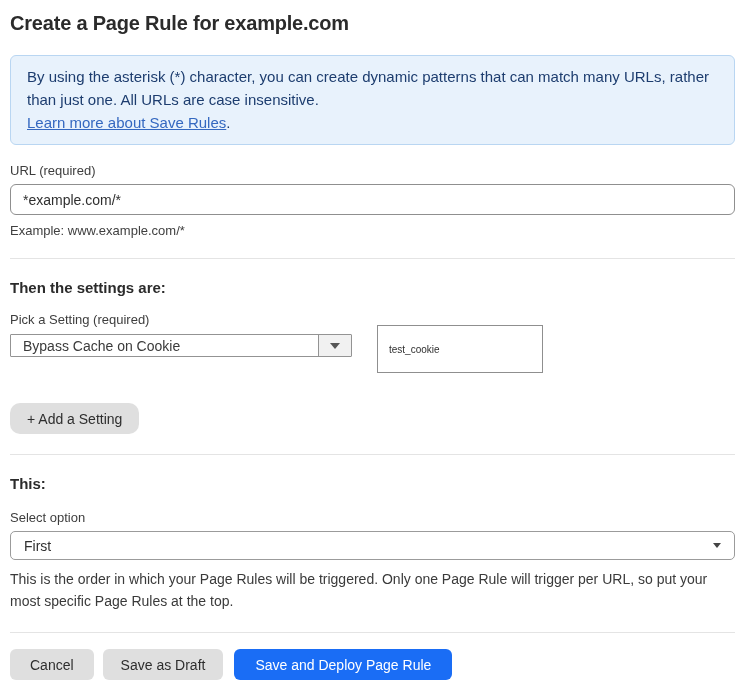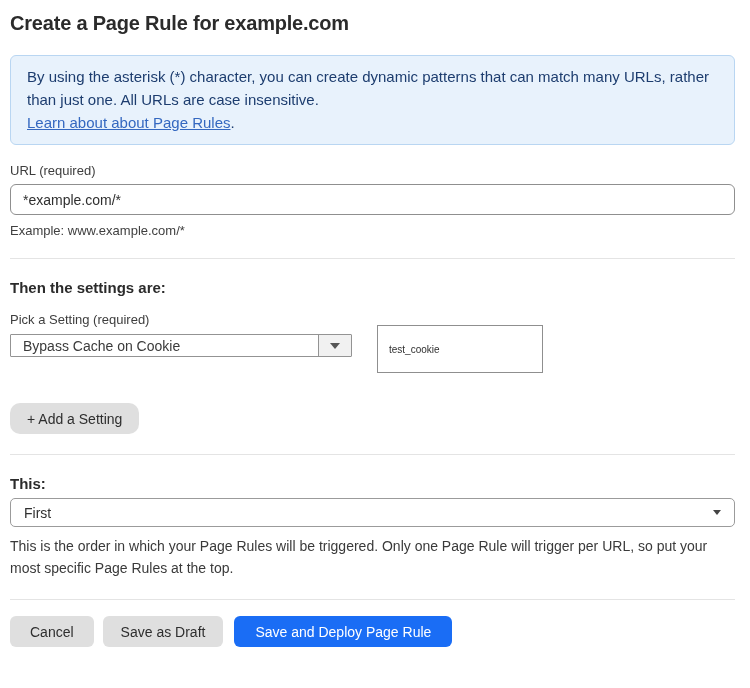--- a/index.html
+++ b/index.html
@@ -185,21 +185,21 @@
 </head>
 <body>
 
 <div class="container">
 
   <h1 class="page-title">Create a Page Rule for example.com</h1>
 
   <div class="info-box">
     <p class="info-body">By using the asterisk (*) character, you can create dynamic patterns that can match many URLs, rather than just one. All URLs are case insensitive.</p>
     <div>
-      <a class="info-link">Learn about about Page Rules</a><span>.</span>
+      <a class="info-link">Learn more about Save Rules</a><span>.</span>
     </div>
   </div>
 
   <div class="field-label">URL (required)</div>
   <input class="text-input" type="text" value="*example.com/*" style="">
   <div class="hint-text">Example: www.example.com/*</div>
 
   <hr class="divider">
 
   <div class="section-heading">Then the settings are:</div>
@@ -218,20 +218,21 @@
       <input class="value-input" type="text" value="test_cookie" style="">
     </div>
   </div>
 
   <button class="btn btn-gray add-setting">+ Add a Setting</button>
 
   <hr class="divider">
 
   <div class="section-heading">This:</div>
 
+  <div class="field-label">Select option</div>
   <div class="order-select">
     <span>First</span>
     <span class="tri-down"></span>
   </div>
 
   <div class="help-text">This is the order in which your Page Rules will be triggered. Only one Page Rule will trigger per URL, so put your most specific Page Rules at the top.</div>
 
   <hr class="divider">
 
   <div class="footer-buttons">

